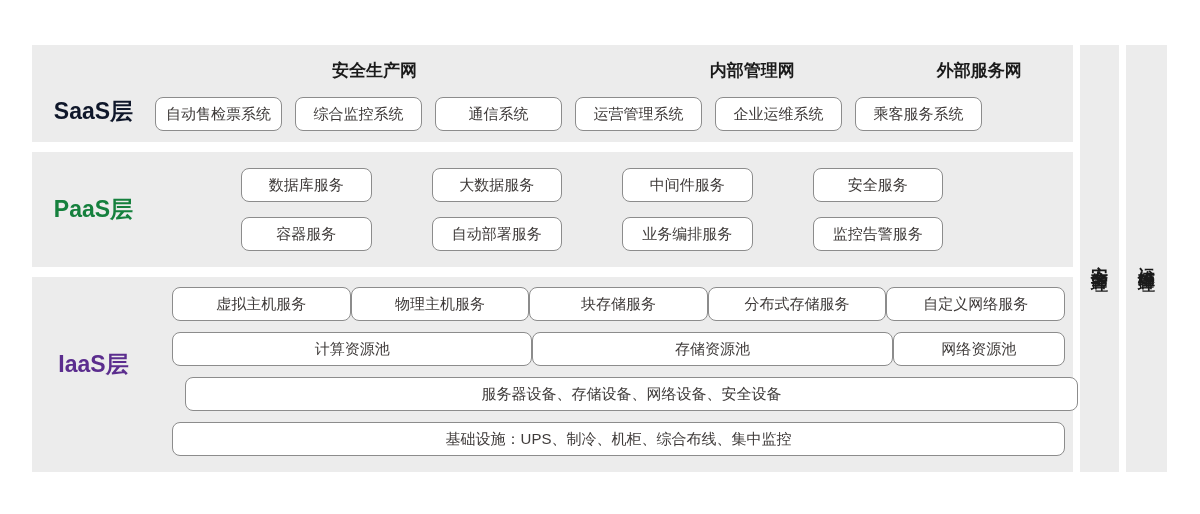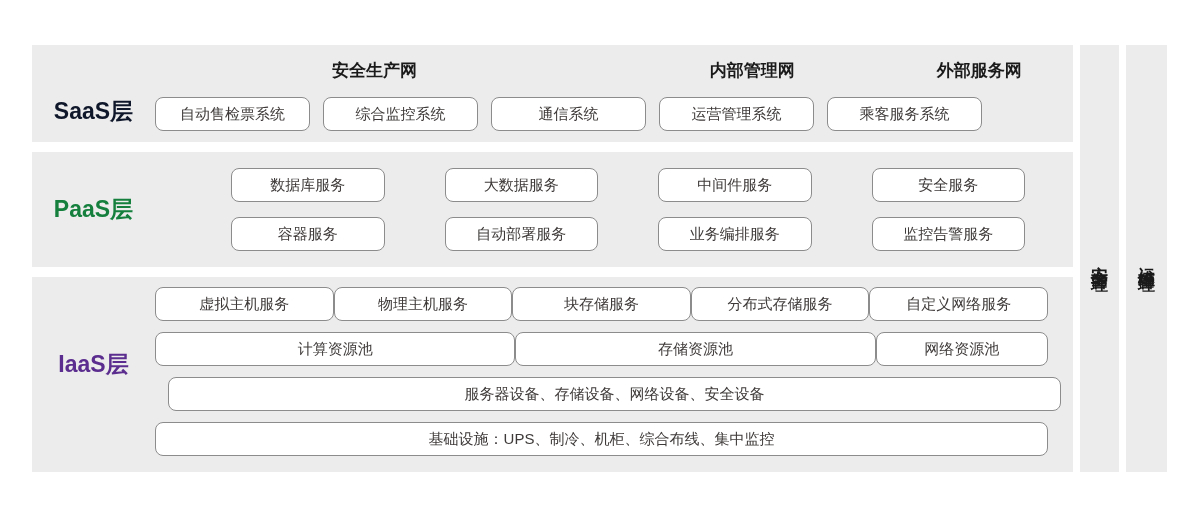--- a/index.html
+++ b/index.html
@@ -51,25 +51,25 @@
     height: 34px;
     display: flex; align-items: center; justify-content: center;
     font-size: 15px; color: #3e3a39;
     white-space: nowrap;
     flex: 1 1 0;
     box-sizing: border-box;
   }
 
   .saas-row { left: 123px; top: 52px; width: 827px; gap: 13px; }
 
-  .paas-row { left: 199px; width: 794px; gap: 60px; }
+  .paas-row { left: 209px; width: 702px; gap: 60px; }
   .paas-r1 { top: 16px; }
   .paas-r2 { top: 65px; }
 
-  .iaas-row { left: 123px; width: 893px; gap: 0; }
+  .iaas-row { left: 140px; width: 893px; gap: 0; }
   .iaas-r1 { top: 10px; }
   .iaas-r2 { top: 55px; }
   .iaas-r3 { top: 100px; padding-left: 13px; }
   .iaas-r4 { top: 145px; }
   .w-double { flex: 347 1 0; }
   .w-single { flex: 165 1 0; }
 
   .vbar {
     position: absolute; top: 45px; height: 427px;
     background: #ececec;
@@ -93,20 +93,21 @@
     <div class="net-headers">
       <div class="net net-g1">安全生产网</div>
       <div class="net net-g2">内部管理网</div>
       <div class="net net-g3">外部服务网</div>
     </div>
     <div class="row saas-row">
       <div class="box">自动售检票系统</div>
       <div class="box">综合监控系统</div>
       <div class="box">通信系统</div>
       <div class="box">运营管理系统</div>
+      <div class="box">企业运维系统</div>
       <div class="box">乘客服务系统</div>
     </div>
   </section>
 
   <section class="band band-paas">
     <div class="layer-label label-paas">PaaS层</div>
     <div class="row paas-row paas-r1">
       <div class="box">数据库服务</div>
       <div class="box">大数据服务</div>
       <div class="box">中间件服务</div>

